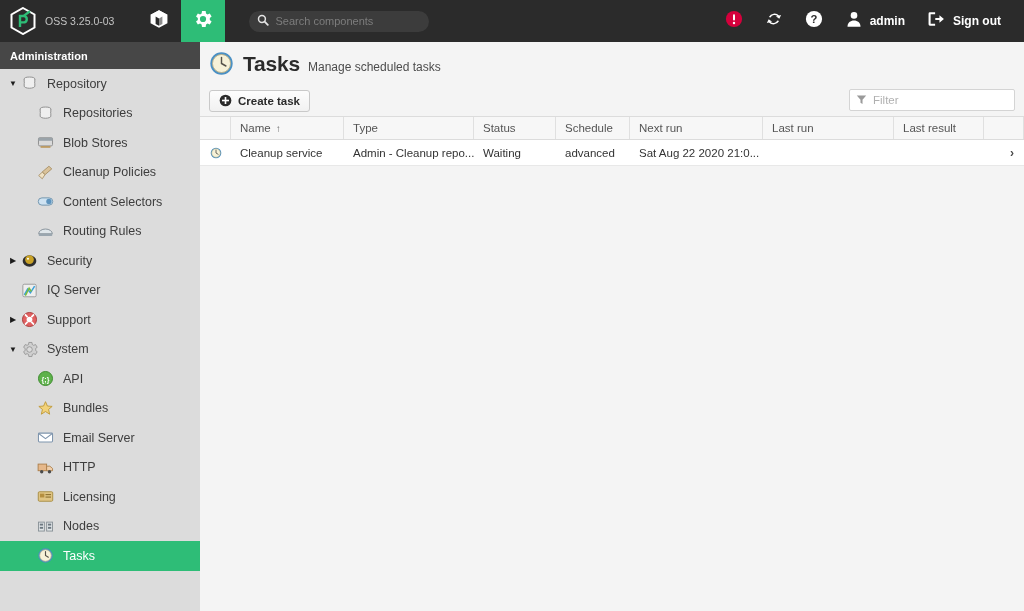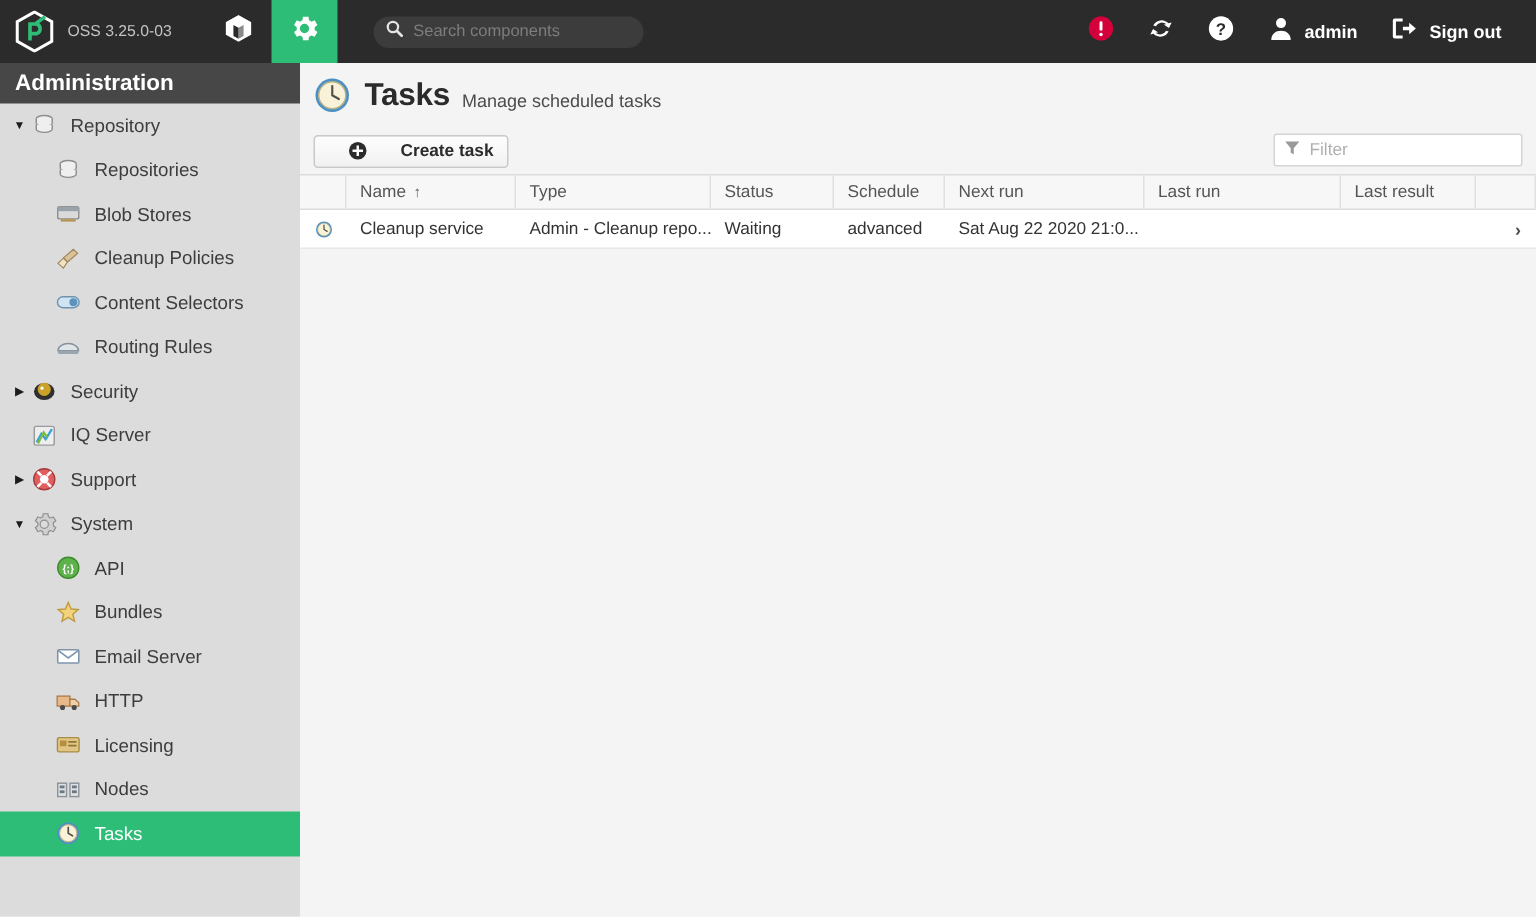--- a/index.html
+++ b/index.html
@@ -108,21 +108,21 @@
   #sidebar {
     position: absolute;
     top: 42px; left: 0;
     width: 200px; height: 569px;
     background: #dcdcdc;
   }
   #sidebar-header {
     height: 27px;
     background: #474747;
     color: #ffffff;
-    font-size: 15px;
+    font-size: 11px;
     font-weight: bold;
     display: flex; align-items: center;
     padding-left: 10px;
   }
   .nav-list { list-style: none; }
   .nav-item {
     height: 29.5px;
     display: flex; align-items: center;
     font-size: 12.5px;
     color: #3d3d3d;
@@ -181,29 +181,28 @@
 
   #toolbar {
     height: 31px;
     display: flex; align-items: center;
     padding: 0 9px 0 9px;
     position: relative;
   }
   #create-task-button {
     display: inline-flex; align-items: center;
     height: 22px;
-    padding: 0 9px 0 22px;
+    padding: 0 9px 0 9px;
     background: linear-gradient(#fdfdfd, #f1f1f1);
     border: 1px solid #c9c9c9;
     border-radius: 3px;
     font-size: 11.5px;
     font-weight: bold;
     color: #2b2b2b;
     cursor: pointer;
-    gap: 16px;
   }
   #create-task-button .plus-icon { margin-right: 6px; display:flex; }
   #filter-box {
     position: absolute;
     right: 9px; top: 4px;
     width: 166px; height: 22px;
     background: #ffffff;
     border: 1px solid #d4d4d4;
     border-radius: 2px;
     display: flex; align-items: center;

